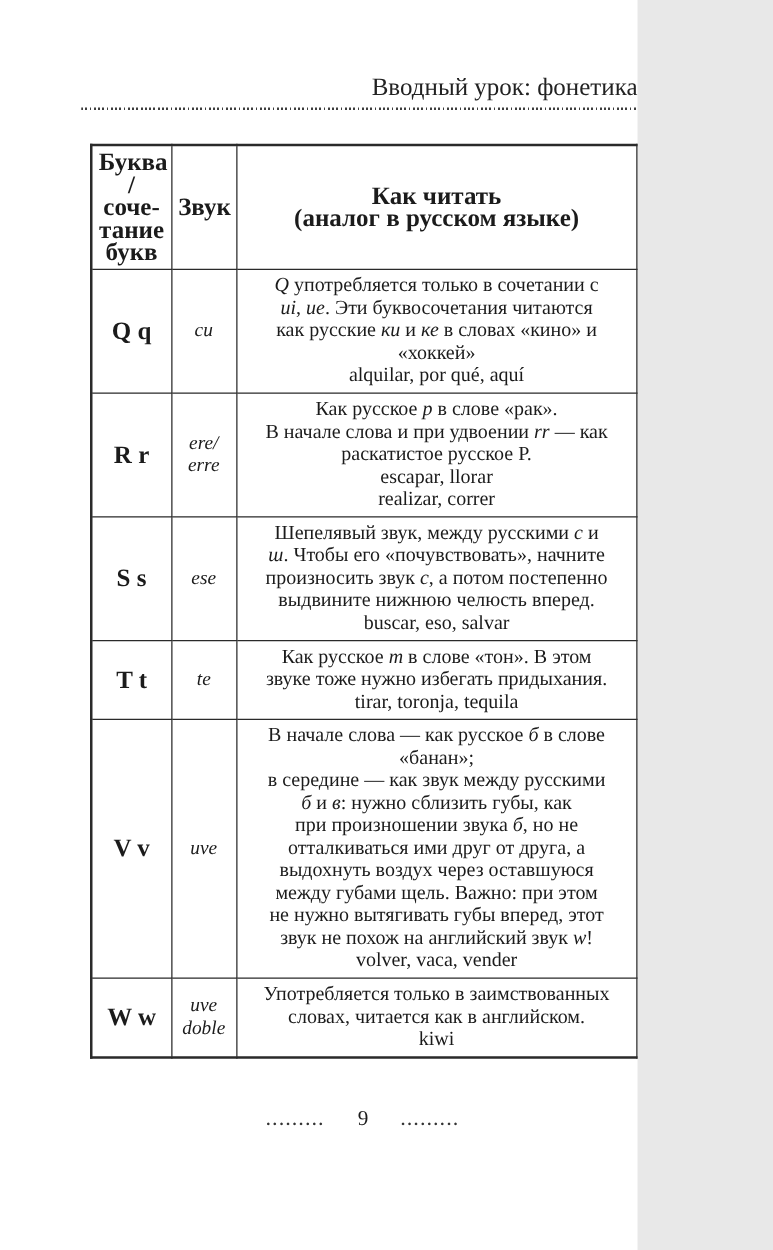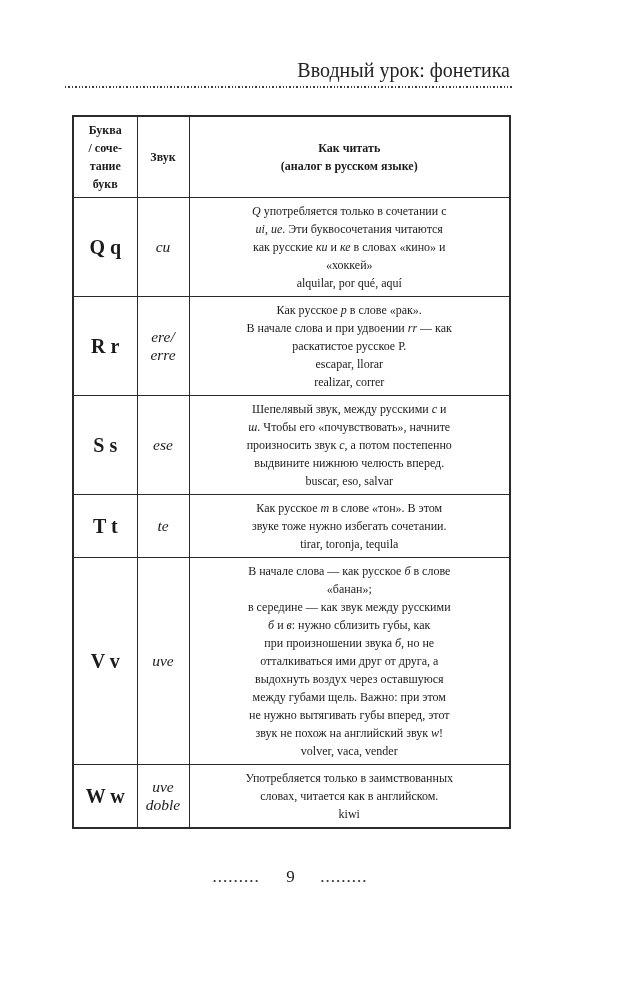--- a/index.html
+++ b/index.html
@@ -1,18 +1,18 @@
 <!DOCTYPE html>
 <html><head>
 <meta charset="utf-8">
 <style>
   html, body { margin: 0; padding: 0; background: #e8e8e8; }
   .page {
     position: relative;
-    width: 618px;
+    width: 510px;
     height: 1000px;
     background: #ffffff;
     font-family: "Liberation Serif", "DejaVu Serif", serif;
     color: #1b1b1b;
     overflow: hidden;
   }
   .content {
     position: absolute;
     left: 65px;
     top: 58px;
@@ -41,37 +41,37 @@
   .phon-table col.c2 { width: 52px; }
   .phon-table col.c3 { width: 321px; }
   .phon-table th, .phon-table td {
     border: 1px solid #2a2a2a;
     text-align: center;
     vertical-align: middle;
     padding: 4px 5px;
   }
   .phon-table { border: 2px solid #2a2a2a; }
   .phon-table th {
-    font-size: 12px;
+    font-size: 20px;
     font-weight: bold;
     line-height: 18px;
   }
   .preline { white-space: pre-line; }
   td.letter {
     font-weight: bold;
     font-size: 20px;
   }
   td.sound {
     font-style: italic;
     font-size: 15.5px;
     line-height: 18px;
     margin-left: 39px;
   }
   td.desc {
-    font-size: 12px;
+    font-size: 16px;
     line-height: 18px;
   }
   .seg-i { font-style: italic; }
   .examples {
     font-weight: normal;
     white-space: pre-line;
   }
   .footer {
     margin-top: 38px;
     display: flex;
@@ -145,21 +145,21 @@
     <td class="desc">
       <div class="desc-text"><span class="seg-n">Шепелявый звук, между русскими </span><span class="seg-i">с</span><span class="seg-n"> и</span><br><span class="seg-i">ш</span><span class="seg-n">. Чтобы его «почувствовать», начните</span><br><span class="seg-n">произносить звук </span><span class="seg-i">с</span><span class="seg-n">, а потом постепенно</span><br><span class="seg-n">выдвините нижнюю челюсть вперед.</span></div>
       <div class="examples">buscar, eso, salvar</div>
     </td>
   </tr>
 
   <tr>
     <td class="letter">T t</td>
     <td class="sound preline">te</td>
     <td class="desc">
-      <div class="desc-text"><span class="seg-n">Как русское </span><span class="seg-i">т</span><span class="seg-n"> в слове «тон». В этом</span><br><span class="seg-n">звуке тоже нужно избегать сочетании.</span></div>
+      <div class="desc-text"><span class="seg-n">Как русское </span><span class="seg-i">т</span><span class="seg-n"> в слове «тон». В этом</span><br><span class="seg-n">звуке тоже нужно избегать придыхания.</span></div>
       <div class="examples">tirar, toronja, tequila</div>
     </td>
   </tr>
 
 
   <tr>
     <td class="letter">V v</td>
     <td class="sound preline">uve</td>
     <td class="desc">
       <div class="desc-text"><span class="seg-n">В начале слова — как русское </span><span class="seg-i">б</span><span class="seg-n"> в слове</span><br><span class="seg-n">«банан»;</span><br><span class="seg-n">в середине — как звук между русскими</span><br><span class="seg-i">б</span><span class="seg-n"> и </span><span class="seg-i">в</span><span class="seg-n">: нужно сблизить губы, как</span><br><span class="seg-n">при произношении звука </span><span class="seg-i">б</span><span class="seg-n">, но не</span><br><span class="seg-n">отталкиваться ими друг от друга, а</span><br><span class="seg-n">выдохнуть воздух через оставшуюся</span><br><span class="seg-n">между губами щель. Важно: при этом</span><br><span class="seg-n">не нужно вытягивать губы вперед, этот</span><br><span class="seg-n">звук не похож на английский звук </span><span class="seg-i">w</span><span class="seg-n">!</span></div>

